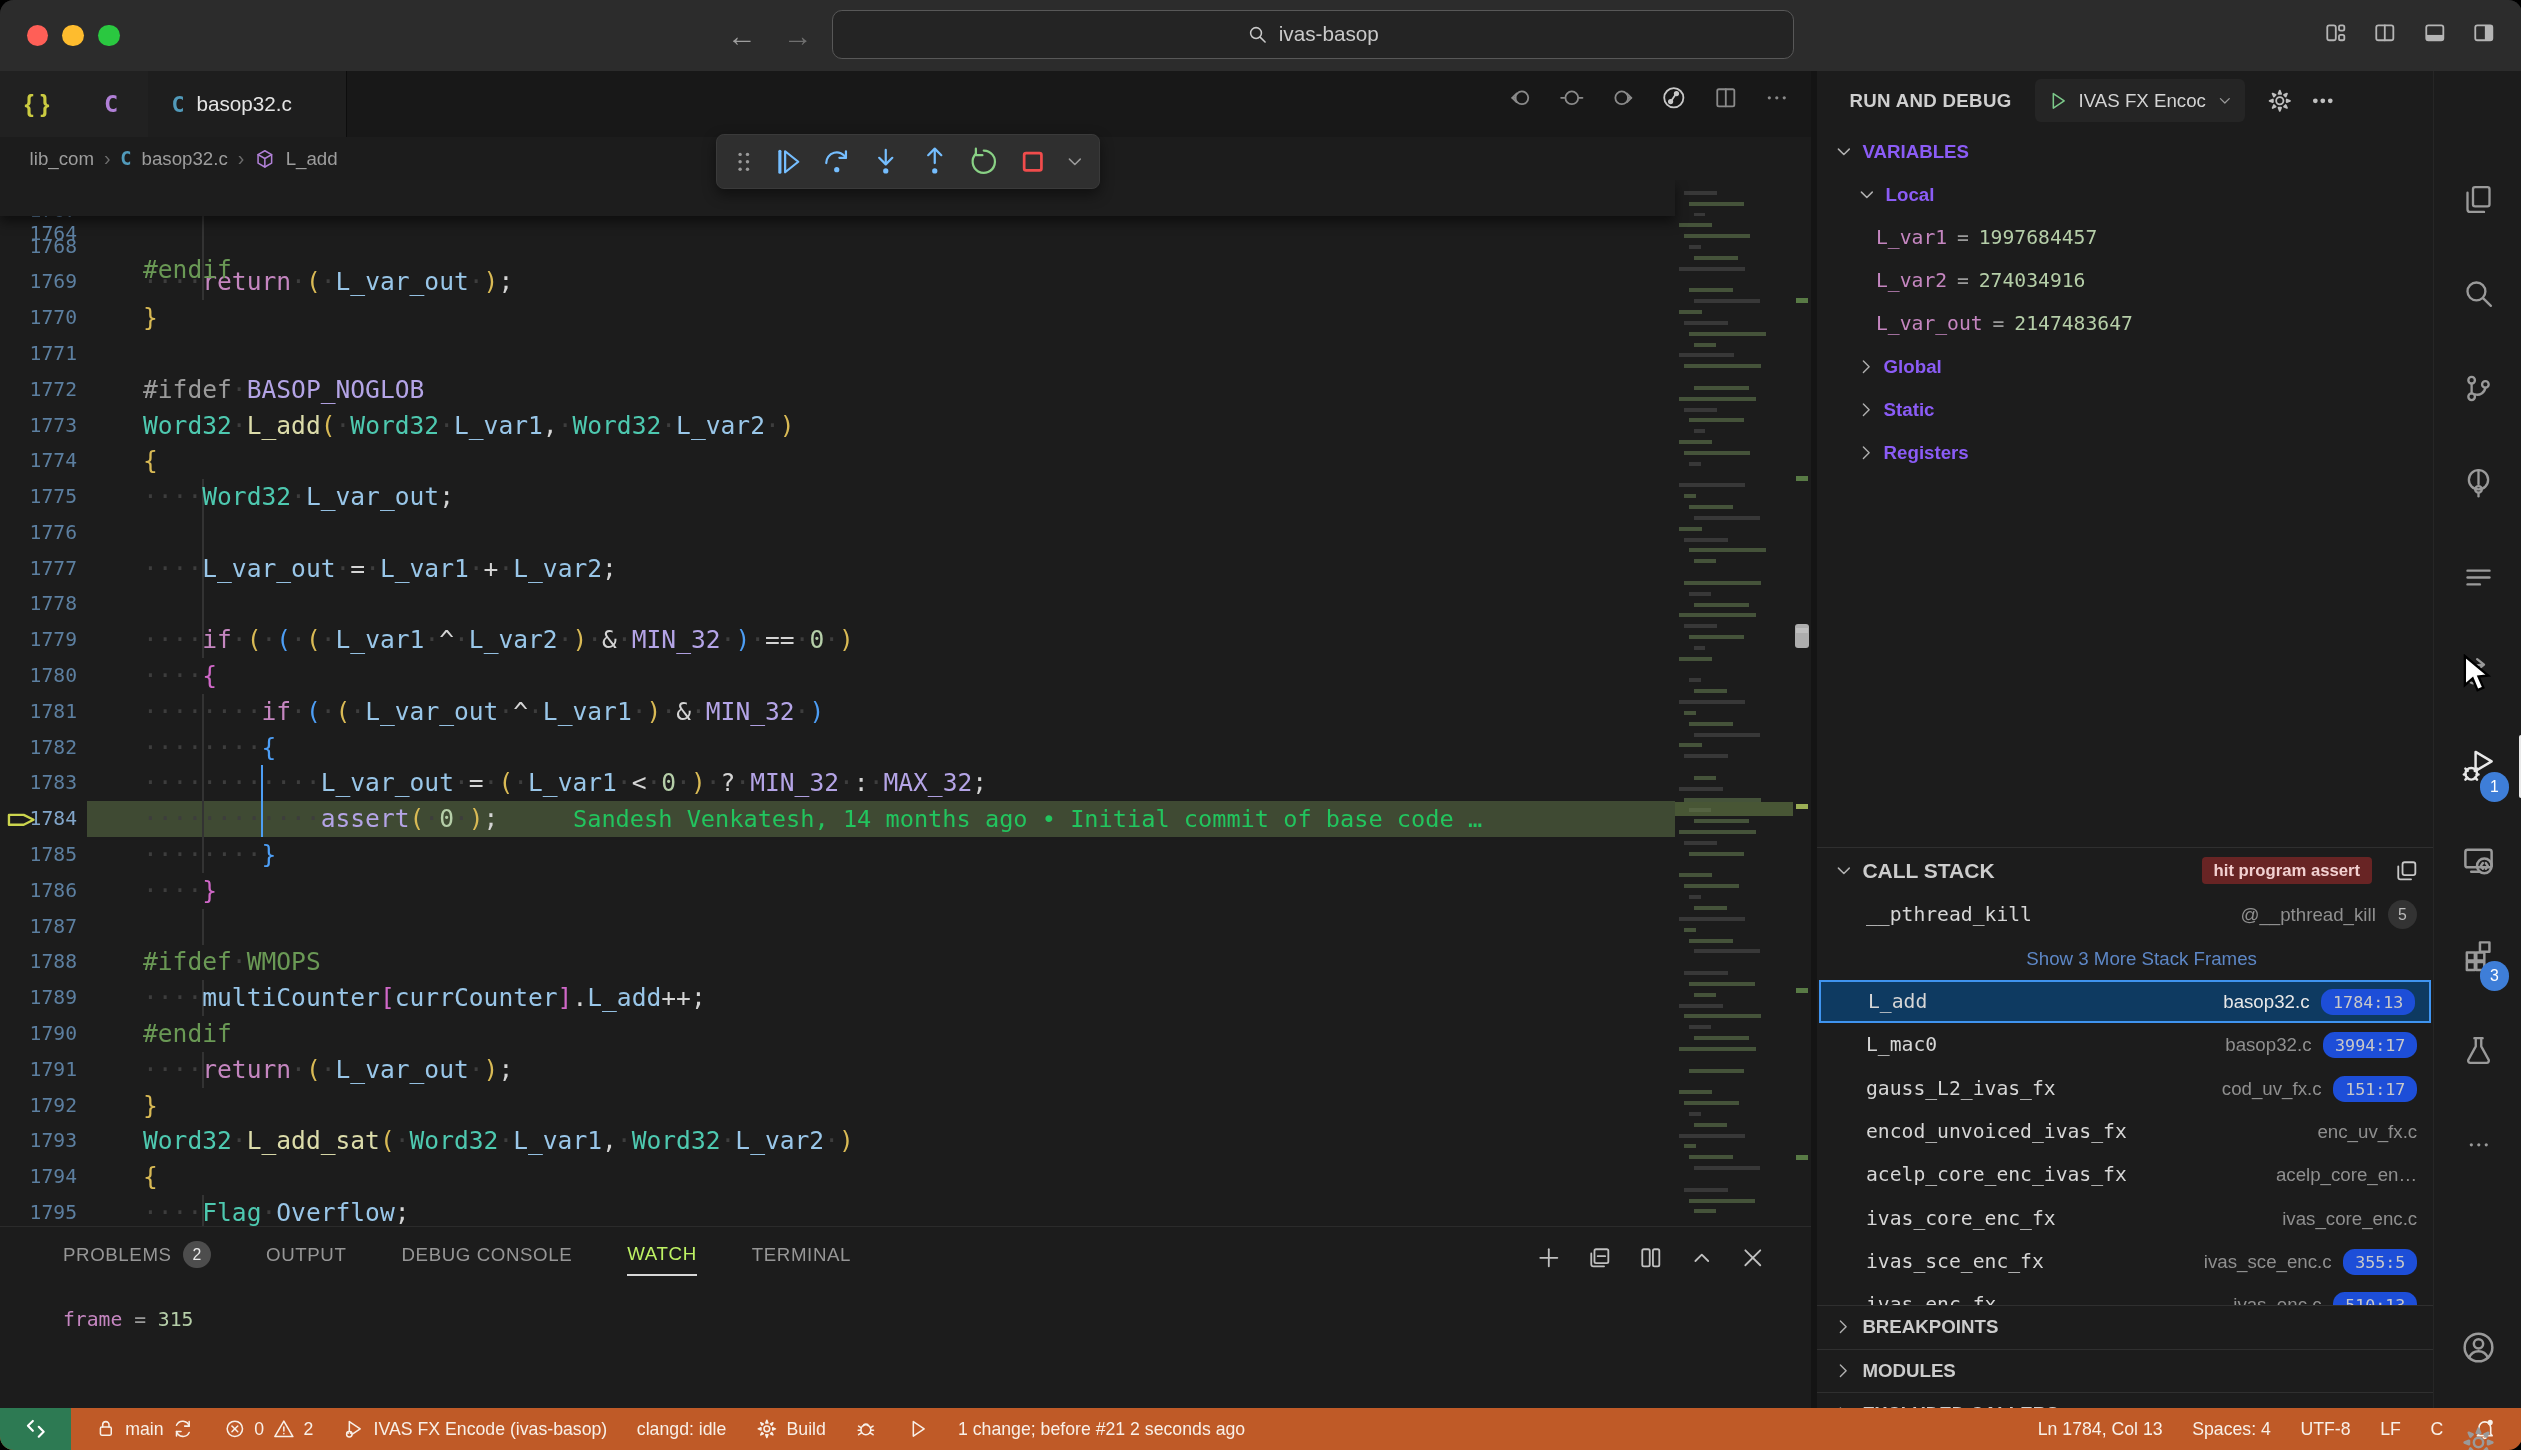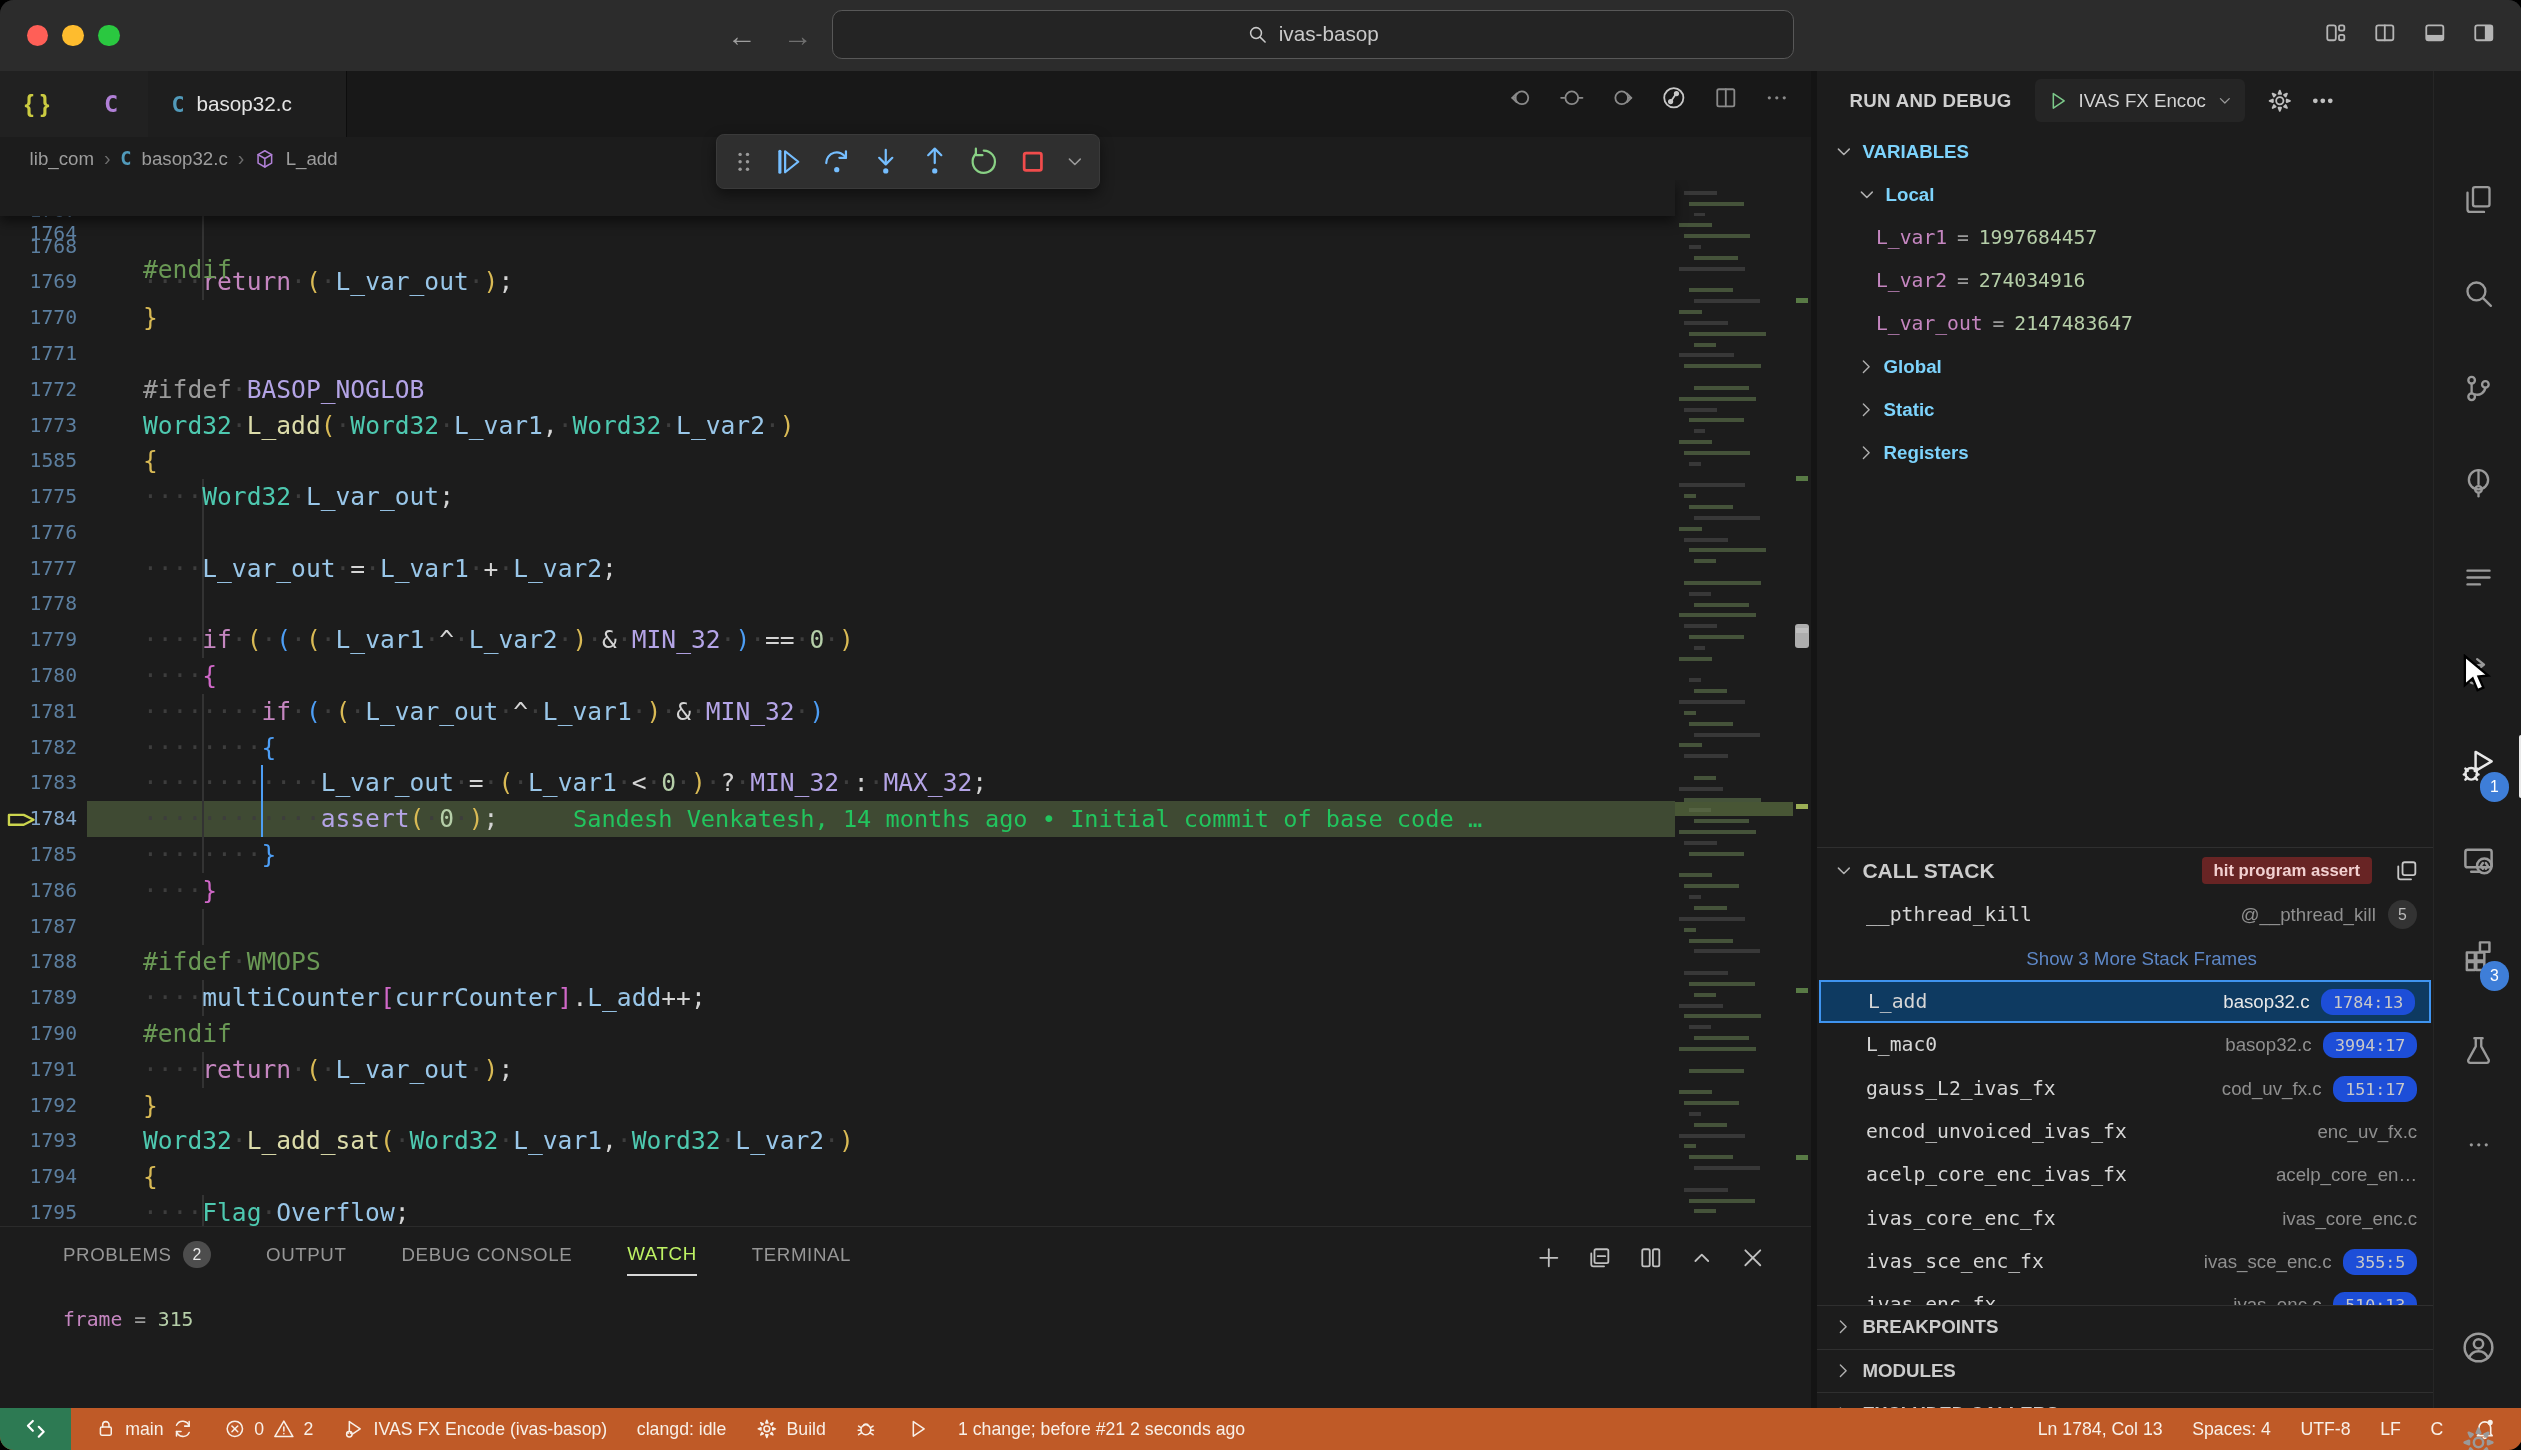--- a/index.html
+++ b/index.html
@@ -42,21 +42,21 @@
   .c-ws{color:#3d3d3d}.c-pl{color:#d4d4d4}
   #minimap{position:absolute;left:1675px;top:0;width:118px;height:1046px;background:#1c1c1c;}
   #ruler{position:absolute;left:1793px;top:0;width:17.7px;height:1046px;}
   #resize-handle{position:absolute;left:1795px;top:444px;width:13.8px;height:23.6px;background:#c7c7c7;opacity:.85;border-radius:3px;z-index:6;}
   
   #sidepanel{position:absolute;left:1817px;top:71px;width:616px;height:1337px;background:#1c1c1c;}
   #panel-divider{position:absolute;left:1811px;top:71px;width:6.9px;height:1337px;background:#141414;}
   #runheader{position:absolute;left:0;top:0;width:616px;height:59px;display:flex;align-items:center;}
   #runheader .title{color:#cfcfcf;font-size:18.7px;font-weight:bold;letter-spacing:0.3px;margin-left:32.5px;}
   #launch-select{display:flex;align-items:center;gap:9.9px;background:#252525;border-radius:5.9px;height:43px;padding:0 11.8px;margin-left:23.6px;color:#d4d4d4;font-size:18.7px;}
-  .sect-head{display:flex;align-items:center;gap:7.9px;color:#7dd3fc;font-weight:bold;font-size:18.7px;height:43px;}
+  .sect-head{display:flex;align-items:center;gap:7.9px;color:#8b5cf6;font-weight:bold;font-size:18.7px;height:43px;}
   .chev{color:#b0b0b0;}
   .varname{color:#C586C0;font-family:"DejaVu Sans Mono",monospace;font-size:19.7px;}
   .varval{color:#b5cea8;font-family:"DejaVu Sans Mono",monospace;font-size:19.7px;}
   .vareq{color:#9a9a9a;font-family:"DejaVu Sans Mono",monospace;font-size:19.7px;}
   .csrow{position:absolute;left:2px;width:612px;height:43px;display:flex;align-items:center;box-sizing:border-box;padding:0 13.8px 0 47px;}
   .csrow .fn{color:#d6d6d6;font-family:"DejaVu Sans Mono",monospace;font-size:19.7px;flex:0 1 auto;overflow:hidden;white-space:nowrap;}
   .csrow .file{margin-left:auto;color:#8f8f8f;font-size:18.7px;white-space:nowrap;}
   .cspill{background:#1d4ed8;color:#c8c8c8;border-radius:11.8px;padding:3px 11.8px;font-size:16.7px;margin-left:11.8px;font-family:"DejaVu Sans Mono",monospace;white-space:nowrap;}
   .cscircle{background:#333;color:#bbb;border-radius:50%;width:29.6px;height:29.6px;display:flex;align-items:center;justify-content:center;font-size:15.8px;margin-left:11.8px;}
   .csrow.sel{background:#0e3a61;border:2px solid #3f94f0;}
@@ -281,21 +281,21 @@
 
   <div id="editor">
     <div id="code-lines">
         <div class="codeline" style="top: 12.8px;"><div class="guide" style="left: 202px;"></div><span class="num">1767</span><span class="txt"></span></div>
         <div class="codeline" style="top: 49px;"><div class="guide" style="left: 202px;"></div><span class="num">1768</span><span class="txt"></span></div>
         <div class="codeline" style="top: 84px;"><div class="guide" style="left: 202px;"></div><span class="num">1769</span><span class="txt"><span class="c-ws">····</span><span class="c-kw">return</span><span class="c-ws">·</span><span class="c-b1">(</span><span class="c-ws">·</span><span class="c-v">L_var_out</span><span class="c-ws">·</span><span class="c-b1">)</span><span class="c-pl">;</span></span></div>
         <div class="codeline" style="top: 120px;"><span class="num">1770</span><span class="txt"><span class="c-b1">}</span></span></div>
         <div class="codeline" style="top: 156px;"><span class="num">1771</span><span class="txt"></span></div>
         <div class="codeline" style="top: 192px;"><span class="num">1772</span><span class="txt"><span class="c-dirg">#ifdef</span><span class="c-ws">·</span><span class="c-mac">BASOP_NOGLOB</span></span></div>
         <div class="codeline" style="top: 228px;"><span class="num">1773</span><span class="txt"><span class="c-ty">Word32</span><span class="c-ws">·</span><span class="c-fn">L_add</span><span class="c-b1">(</span><span class="c-ws">·</span><span class="c-ty">Word32</span><span class="c-ws">·</span><span class="c-v">L_var1</span><span class="c-pl">,</span><span class="c-ws">·</span><span class="c-ty">Word32</span><span class="c-ws">·</span><span class="c-v">L_var2</span><span class="c-ws">·</span><span class="c-b1">)</span></span></div>
-        <div class="codeline" style="top: 263px;"><span class="num">1585</span><span class="txt"><span class="c-b1">{</span></span></div>
+        <div class="codeline" style="top: 263px;"><span class="num">1774</span><span class="txt"><span class="c-b1">{</span></span></div>
         <div class="codeline" style="top: 299px;"><div class="guide" style="left: 202px;"></div><span class="num">1775</span><span class="txt"><span class="c-ws">····</span><span class="c-ty">Word32</span><span class="c-ws">·</span><span class="c-v">L_var_out</span><span class="c-pl">;</span></span></div>
         <div class="codeline" style="top: 335px;"><div class="guide" style="left: 202px;"></div><span class="num">1776</span><span class="txt"></span></div>
         <div class="codeline" style="top: 371px;"><div class="guide" style="left: 202px;"></div><span class="num">1777</span><span class="txt"><span class="c-ws">····</span><span class="c-v">L_var_out</span><span class="c-ws">·</span><span class="c-op">=</span><span class="c-ws">·</span><span class="c-v">L_var1</span><span class="c-ws">·</span><span class="c-op">+</span><span class="c-ws">·</span><span class="c-v">L_var2</span><span class="c-pl">;</span></span></div>
         <div class="codeline" style="top: 406px;"><div class="guide" style="left: 202px;"></div><span class="num">1778</span><span class="txt"></span></div>
         <div class="codeline" style="top: 442px;"><div class="guide" style="left: 202px;"></div><span class="num">1779</span><span class="txt"><span class="c-ws">····</span><span class="c-kw">if</span><span class="c-ws">·</span><span class="c-b1">(</span><span class="c-ws">·</span><span class="c-b3">(</span><span class="c-ws">·</span><span class="c-b1">(</span><span class="c-ws">·</span><span class="c-v">L_var1</span><span class="c-ws">·</span><span class="c-op">^</span><span class="c-ws">·</span><span class="c-v">L_var2</span><span class="c-ws">·</span><span class="c-b1">)</span><span class="c-ws">·</span><span class="c-op">&amp;</span><span class="c-ws">·</span><span class="c-mac">MIN_32</span><span class="c-ws">·</span><span class="c-b3">)</span><span class="c-ws">·</span><span class="c-op">==</span><span class="c-ws">·</span><span class="c-num">0</span><span class="c-ws">·</span><span class="c-b1">)</span></span></div>
         <div class="codeline" style="top: 478px;"><span class="num">1780</span><span class="txt"><span class="c-ws">····</span><span class="c-b2">{</span></span></div>
         <div class="codeline" style="top: 514px;"><div class="guide" style="left: 202px;"></div><span class="num">1781</span><span class="txt"><span class="c-ws">········</span><span class="c-kw">if</span><span class="c-ws">·</span><span class="c-b3">(</span><span class="c-ws">·</span><span class="c-b1">(</span><span class="c-ws">·</span><span class="c-v">L_var_out</span><span class="c-ws">·</span><span class="c-op">^</span><span class="c-ws">·</span><span class="c-v">L_var1</span><span class="c-ws">·</span><span class="c-b1">)</span><span class="c-ws">·</span><span class="c-op">&amp;</span><span class="c-ws">·</span><span class="c-mac">MIN_32</span><span class="c-ws">·</span><span class="c-b3">)</span></span></div>
         <div class="codeline" style="top: 550px;"><div class="guide" style="left: 202px;"></div><span class="num">1782</span><span class="txt"><span class="c-ws">········</span><span class="c-b3">{</span></span></div>
         <div class="codeline" style="top: 585px;"><div class="guide" style="left: 202px;"></div><div class="guide active" style="left: 261px;"></div><span class="num">1783</span><span class="txt"><span class="c-ws">············</span><span class="c-v">L_var_out</span><span class="c-ws">·</span><span class="c-op">=</span><span class="c-ws">·</span><span class="c-b1">(</span><span class="c-ws">·</span><span class="c-v">L_var1</span><span class="c-ws">·</span><span class="c-op">&lt;</span><span class="c-ws">·</span><span class="c-num">0</span><span class="c-ws">·</span><span class="c-b1">)</span><span class="c-ws">·</span><span class="c-op">?</span><span class="c-ws">·</span><span class="c-mac">MIN_32</span><span class="c-ws">·</span><span class="c-op">:</span><span class="c-ws">·</span><span class="c-mac">MAX_32</span><span class="c-pl">;</span></span></div>
         <div class="codeline" style="top: 621px;"><div class="hl-current" style="top: 0px;"></div><div class="guide" style="left: 202px;"></div><div class="guide active" style="left: 261px;"></div><span class="num" style="color: rgb(129, 165, 201);">1784</span><span class="txt"><span class="c-ws">············</span><span class="c-mac">assert</span><span class="c-b1">(</span><span class="c-ws">·</span><span class="c-num">0</span><span class="c-ws">·</span><span class="c-b1">)</span><span class="c-pl">;</span></span><span class="blame">Sandesh Venkatesh, 14 months ago • Initial commit of base code …</span><svg width="31.5" height="25.6" viewBox="0 0 32 26" style="position: absolute; left: 5.9px; top: 5.9px;">

